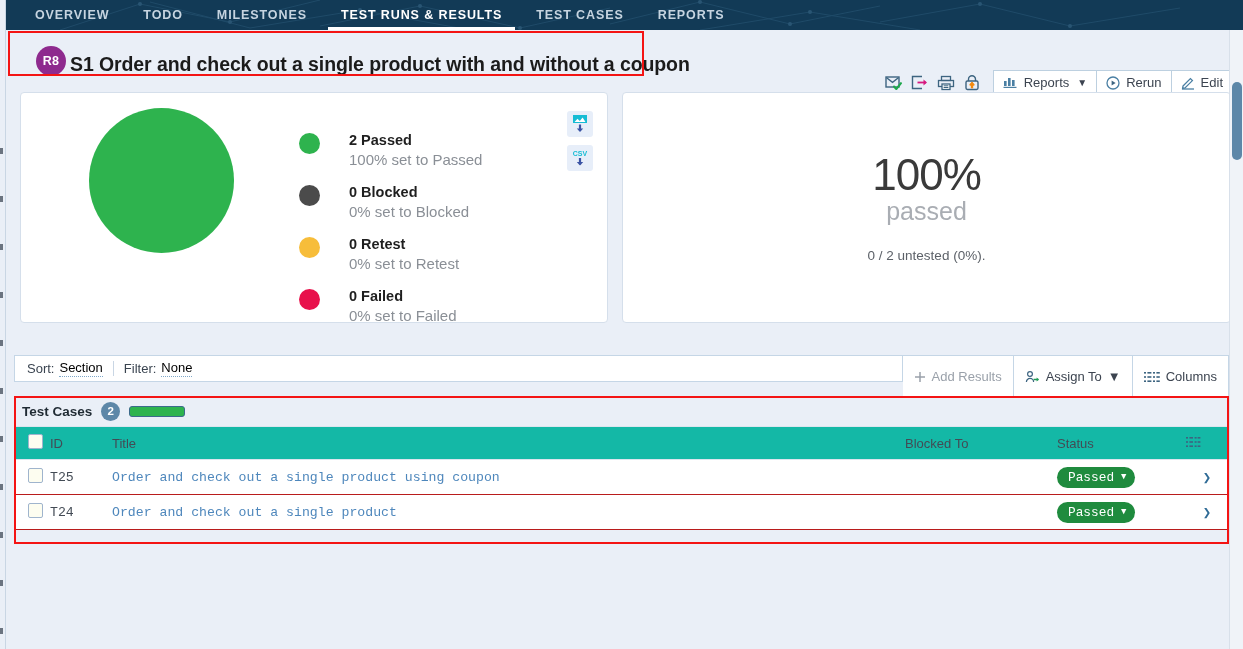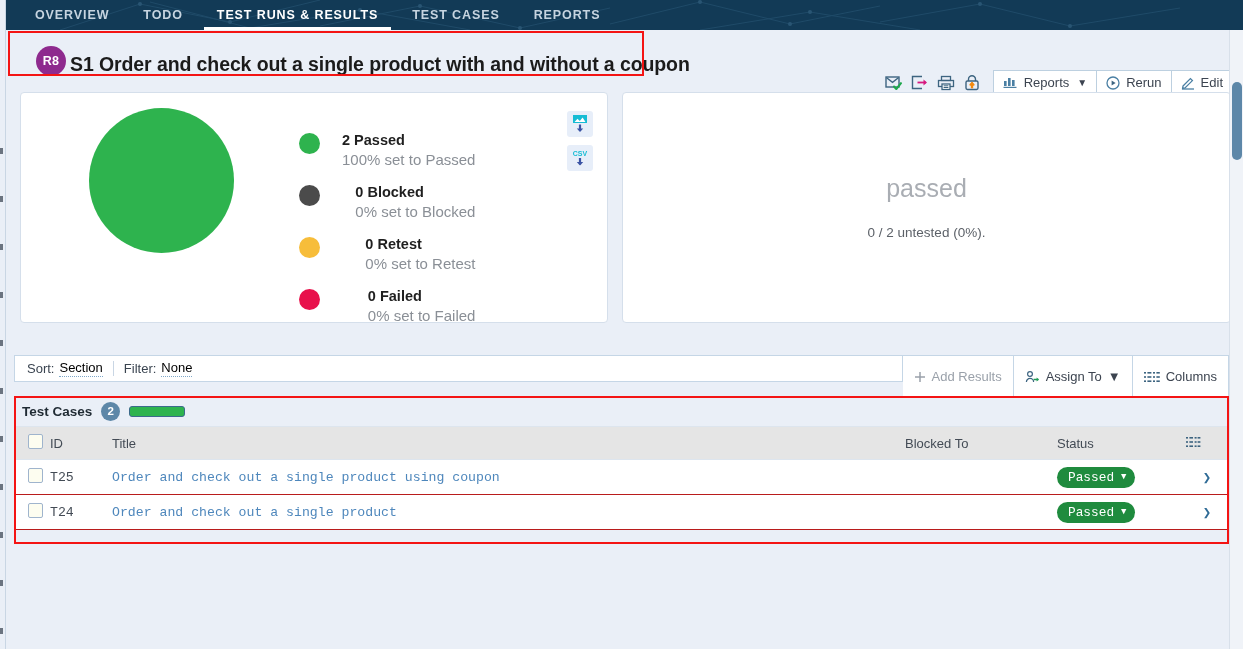--- a/index.html
+++ b/index.html
@@ -89,21 +89,21 @@
     position: relative;
   }
   .card-chart { width: 588px; height: 231px; }
   .card-stat  { width: 609px; height: 231px; }
 
   .pie {
     position: absolute; left: 68px; top: 15px; width: 145px; height: 145px;
     border-radius: 50%; background: #2eb34e;
   }
   .legend { position: absolute; left: 278px; top: 38px; }
-  .legend-row { display: flex; align-items: flex-start; gap: 22px; margin-bottom: 12px; justify-content: space-between; }
+  .legend-row { display: flex; align-items: flex-start; gap: 29px; margin-bottom: 12px; }
   .dot { width: 21px; height: 21px; border-radius: 50%; flex: none; margin-top: 2px; }
   .legend-main { font-size: 14.5px; font-weight: 700; color: #1f1f1f; line-height: 1.25; }
   .legend-sub  { font-size: 15px; color: #8a8f96; line-height: 1.45; }
 
   .dl-col { position: absolute; right: 14px; top: 18px; display: flex; flex-direction: column; gap: 8px; }
   .dl-btn {
     width: 26px; height: 26px; background: #e7eef9; border-radius: 3px;
     display: flex; align-items: center; justify-content: center; cursor: pointer;
   }
 
@@ -154,21 +154,21 @@
     font-size: 11.5px; display: flex; align-items: center; justify-content: center;
     font-weight: 700;
   }
   .mini-progress {
     width: 56px; height: 11px; border-radius: 3px; background: #2eb34e;
     border: 1.5px solid #3c6a8c;
   }
 
   table.tc { width: 100%; border-collapse: collapse; background: #ffffff; }
   table.tc th {
-    background: #e5e5e5; font-size: 13px; font-weight: 400; color: #434b55;
+    background: #14b8a6; font-size: 13px; font-weight: 400; color: #434b55;
     text-align: left; height: 33px; border-top: 1px solid #dde5ee;
     border-bottom: 1px solid #dde5ee; padding: 0;
   }
   table.tc td {
     height: 35px; font-size: 13.2px; color: #434b55; border-bottom: 1px solid #b91c1c;
     padding: 0; background: #ffffff; font-family: Liberation Mono, monospace;
   }
   .col-chk   { width: 36px; padding-left: 14px !important; }
   .col-id    { width: 62px; }
   .col-title { }
@@ -242,20 +242,21 @@
           <circle cx="790" cy="24" r="2"></circle>
         <circle cx="980" cy="4" r="2"></circle>
           <circle cx="1070" cy="26" r="2"></circle>
         <circle cx="360" cy="10" r="2"></circle>
           <circle cx="810" cy="12" r="2"></circle>
       </g>
     </svg>
     <div class="nav-items">
       <div class="nav-item">OVERVIEW</div>
       <div class="nav-item">TODO</div>
+      <div class="nav-item">MILESTONES</div>
       <div class="nav-item active">TEST RUNS &amp; RESULTS</div>
       <div class="nav-item">TEST CASES</div>
       <div class="nav-item">REPORTS</div>
     </div>
   </div>
 
   <div class="titlebar">
     <div class="title-left">
       <div class="run-badge">R8</div>
       <div class="run-title">S1 Order and check out a single product with and without a coupon</div>
@@ -373,20 +374,21 @@
             <text x="10" y="8" text-anchor="middle" font-family="Liberation Sans, sans-serif" font-size="7" font-weight="700" fill="#16bcd4">CSV</text>
             <path d="M10 10 V16.5" stroke="#3a53a4" stroke-width="2.2"></path>
             <path d="M6.8 14 L10 17.6 L13.2 14 Z" fill="#3a53a4"></path>
           </svg>
         </div>
       </div>
     </div>
 
     <div class="card card-stat">
       <div class="stat-wrap">
+        <div class="stat-big">100%</div>
         <div class="stat-sub">passed</div>
         <div class="stat-note">0 / 2 untested (0%).</div>
       </div>
     </div>
   </div>
 
   <div class="filterbar">
     <div class="filter-left">
       <span>Sort:</span>
       <span class="dotted-link" style="margin-left:-5px">Section</span>

